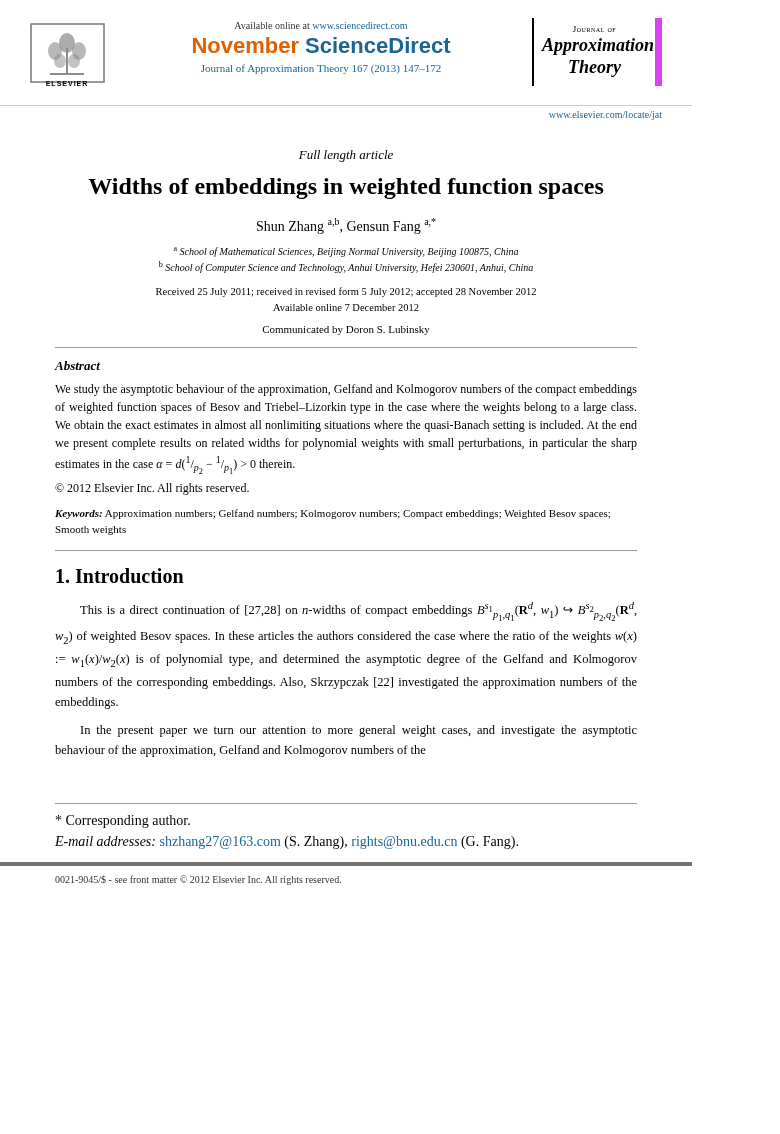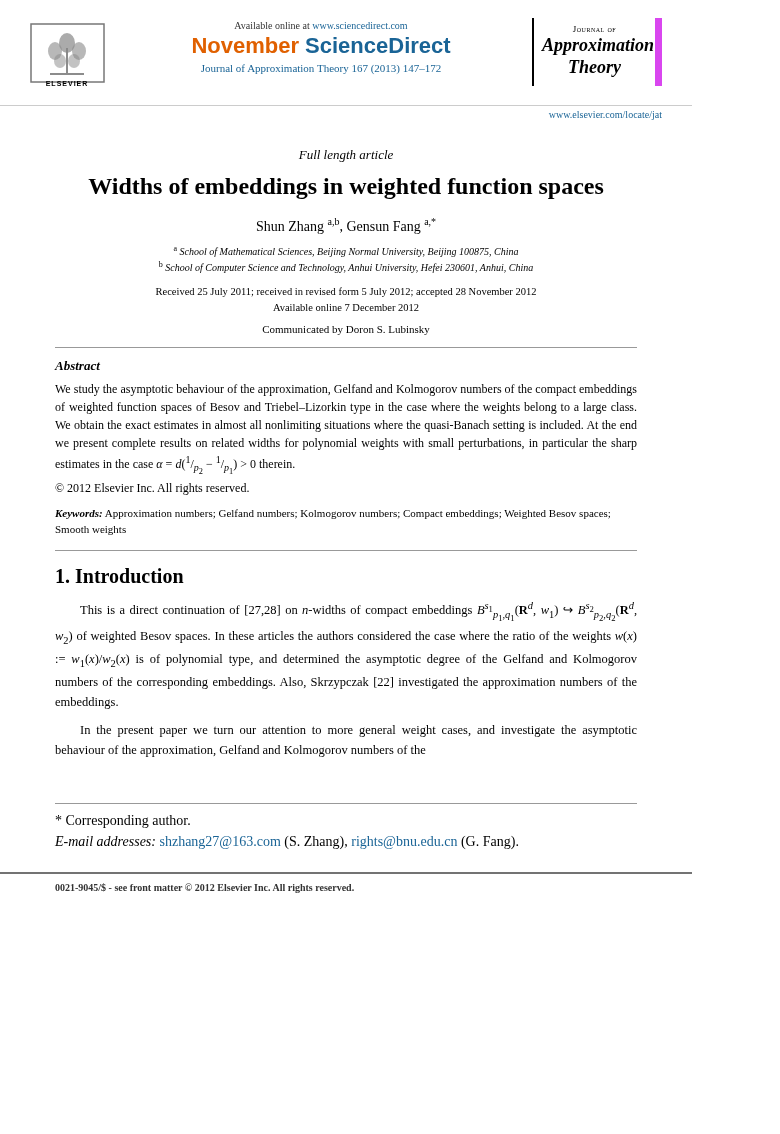--- a/index.html
+++ b/index.html
@@ -209,23 +209,22 @@
     .footer-note {
       font-size: 14px;
       color: #000;
       line-height: 1.5;
       font-family: Liberation Serif, serif;
     }
     .footer-bottom {
       padding: 8px 55px 10px 55px;
       font-size: 10px;
       color: #333;
-      border-top: 2px solid #737373;
-      margin-top: 20px;
-      font-weight: bold;
+      border-top: 4px solid #737373;
+      margin-top: 10px;
     }
   </style>
 </head>
 <body>
 
 <div class="page">
 
   <div class="header">
 
     <div class="elsevier-logo">

